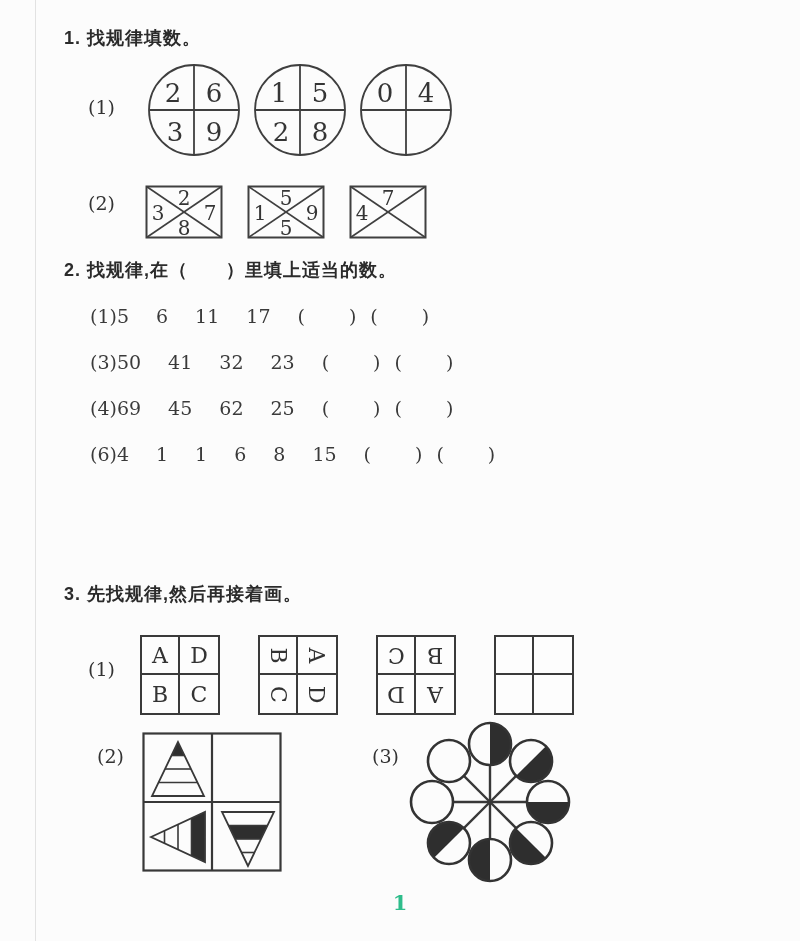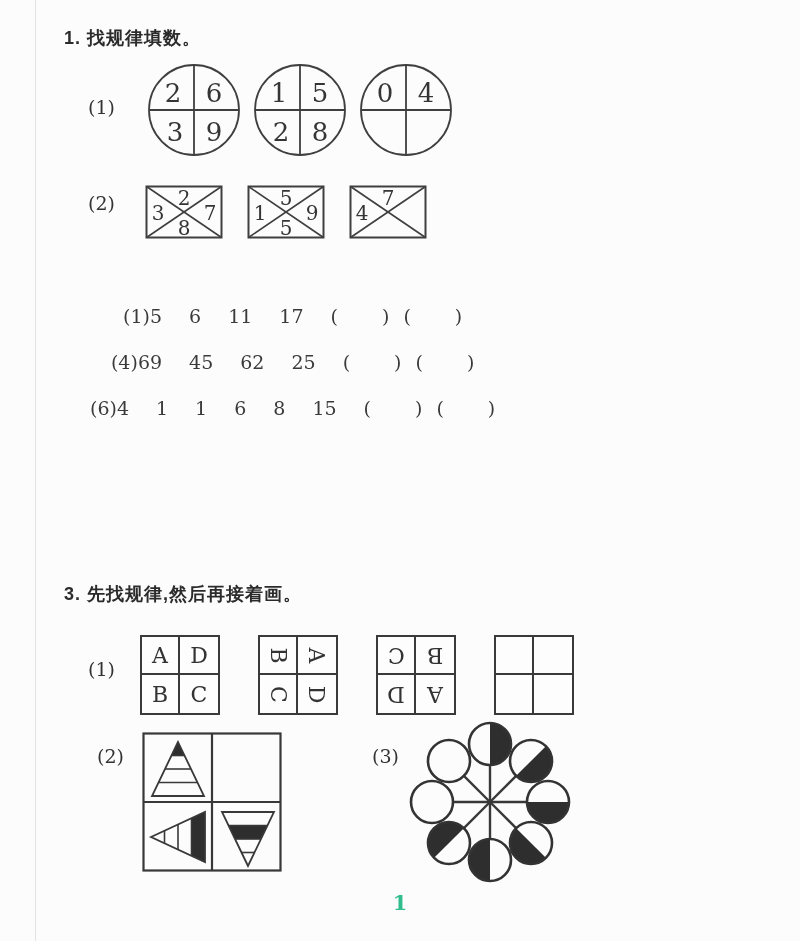--- a/index.html
+++ b/index.html
@@ -35,21 +35,21 @@
   }
   .lgrid .cell{
     display:flex;align-items:center;justify-content:center;
     font-family:"DejaVu Serif","Liberation Serif",serif;
     font-size:22px;color:#333;box-sizing:border-box;
   }
   .lgrid .cell:nth-child(1){border-right:2px solid #3a3a3a;border-bottom:2px solid #3a3a3a;}
   .lgrid .cell:nth-child(2){border-bottom:2px solid #3a3a3a;}
   .lgrid .cell:nth-child(3){border-right:2px solid #3a3a3a;}
   .lgrid .cell span{display:inline-block;}
-  #seq-rows{position:absolute;left:90px;top:302px;text-align:center;}
+  #seq-rows{position:absolute;left:90px;top:302px;}
   .seq-row{
     font-family:"DejaVu Serif","Liberation Serif",serif;
     font-size:19px;line-height:28px;margin-bottom:18px;color:#3a3a3a;
     white-space:nowrap;
   }
   .seq-row .num{display:inline-block;margin-right:27px;}
   .seq-row .lbl{display:inline-block;}
   .seq-row .blank{display:inline-block;margin-right:14px;}
   .seq-row .blank .gap{display:inline-block;width:44px;}
   .page-num{
@@ -116,22 +116,24 @@
       </svg>
       <svg width="78" height="54" viewBox="0 0 78 54">
         <rect x="1.5" y="1.5" width="75" height="51" fill="none" stroke="#3f3f3f" stroke-width="2"></rect>
         <line x1="1.5" y1="1.5" x2="76.5" y2="52.5" stroke="#3f3f3f" stroke-width="1.6"></line>
         <line x1="76.5" y1="1.5" x2="1.5" y2="52.5" stroke="#3f3f3f" stroke-width="1.6"></line>
         <text x="39" y="13" text-anchor="middle" dominant-baseline="central" font-size="20">7</text>
         <text x="13" y="28" text-anchor="middle" dominant-baseline="central" font-size="20">4</text>
       </svg>
     </div>
 
+  <div class="sec-title" style="top:258px">2. 找规律,在（　　）里填上适当的数。</div>
   <div id="seq-rows">
       <div class="seq-row"><span class="lbl">(1)</span><span class="num">5</span><span class="num">6</span><span class="num">11</span><span class="num">17</span><span class="blank"><span>(</span><span class="gap"></span><span>)</span></span><span class="blank"><span>(</span><span class="gap"></span><span>)</span></span></div>
+      <div class="seq-row"><span class="lbl">(3)</span><span class="num">50</span><span class="num">41</span><span class="num">32</span><span class="num">23</span><span class="blank"><span>(</span><span class="gap"></span><span>)</span></span><span class="blank"><span>(</span><span class="gap"></span><span>)</span></span></div>
       <div class="seq-row"><span class="lbl">(4)</span><span class="num">69</span><span class="num">45</span><span class="num">62</span><span class="num">25</span><span class="blank"><span>(</span><span class="gap"></span><span>)</span></span><span class="blank"><span>(</span><span class="gap"></span><span>)</span></span></div>
       <div class="seq-row"><span class="lbl">(6)</span><span class="num">4</span><span class="num">1</span><span class="num">1</span><span class="num">6</span><span class="num">8</span><span class="num">15</span><span class="blank"><span>(</span><span class="gap"></span><span>)</span></span><span class="blank"><span>(</span><span class="gap"></span><span>)</span></span></div>
     </div>
 
   <div class="sec-title" style="top:582px">3. 先找规律,然后再接着画。</div>
   <div class="part-label" style="left:88px;top:658px">(1)</div>
   <div class="fig-row" style="left:140px;top:635px;gap:38px" id="letter-grids-fig">
       <div class="lgrid">
         <div class="cell">
           <span style="transform: rotate(0deg);">A</span>

